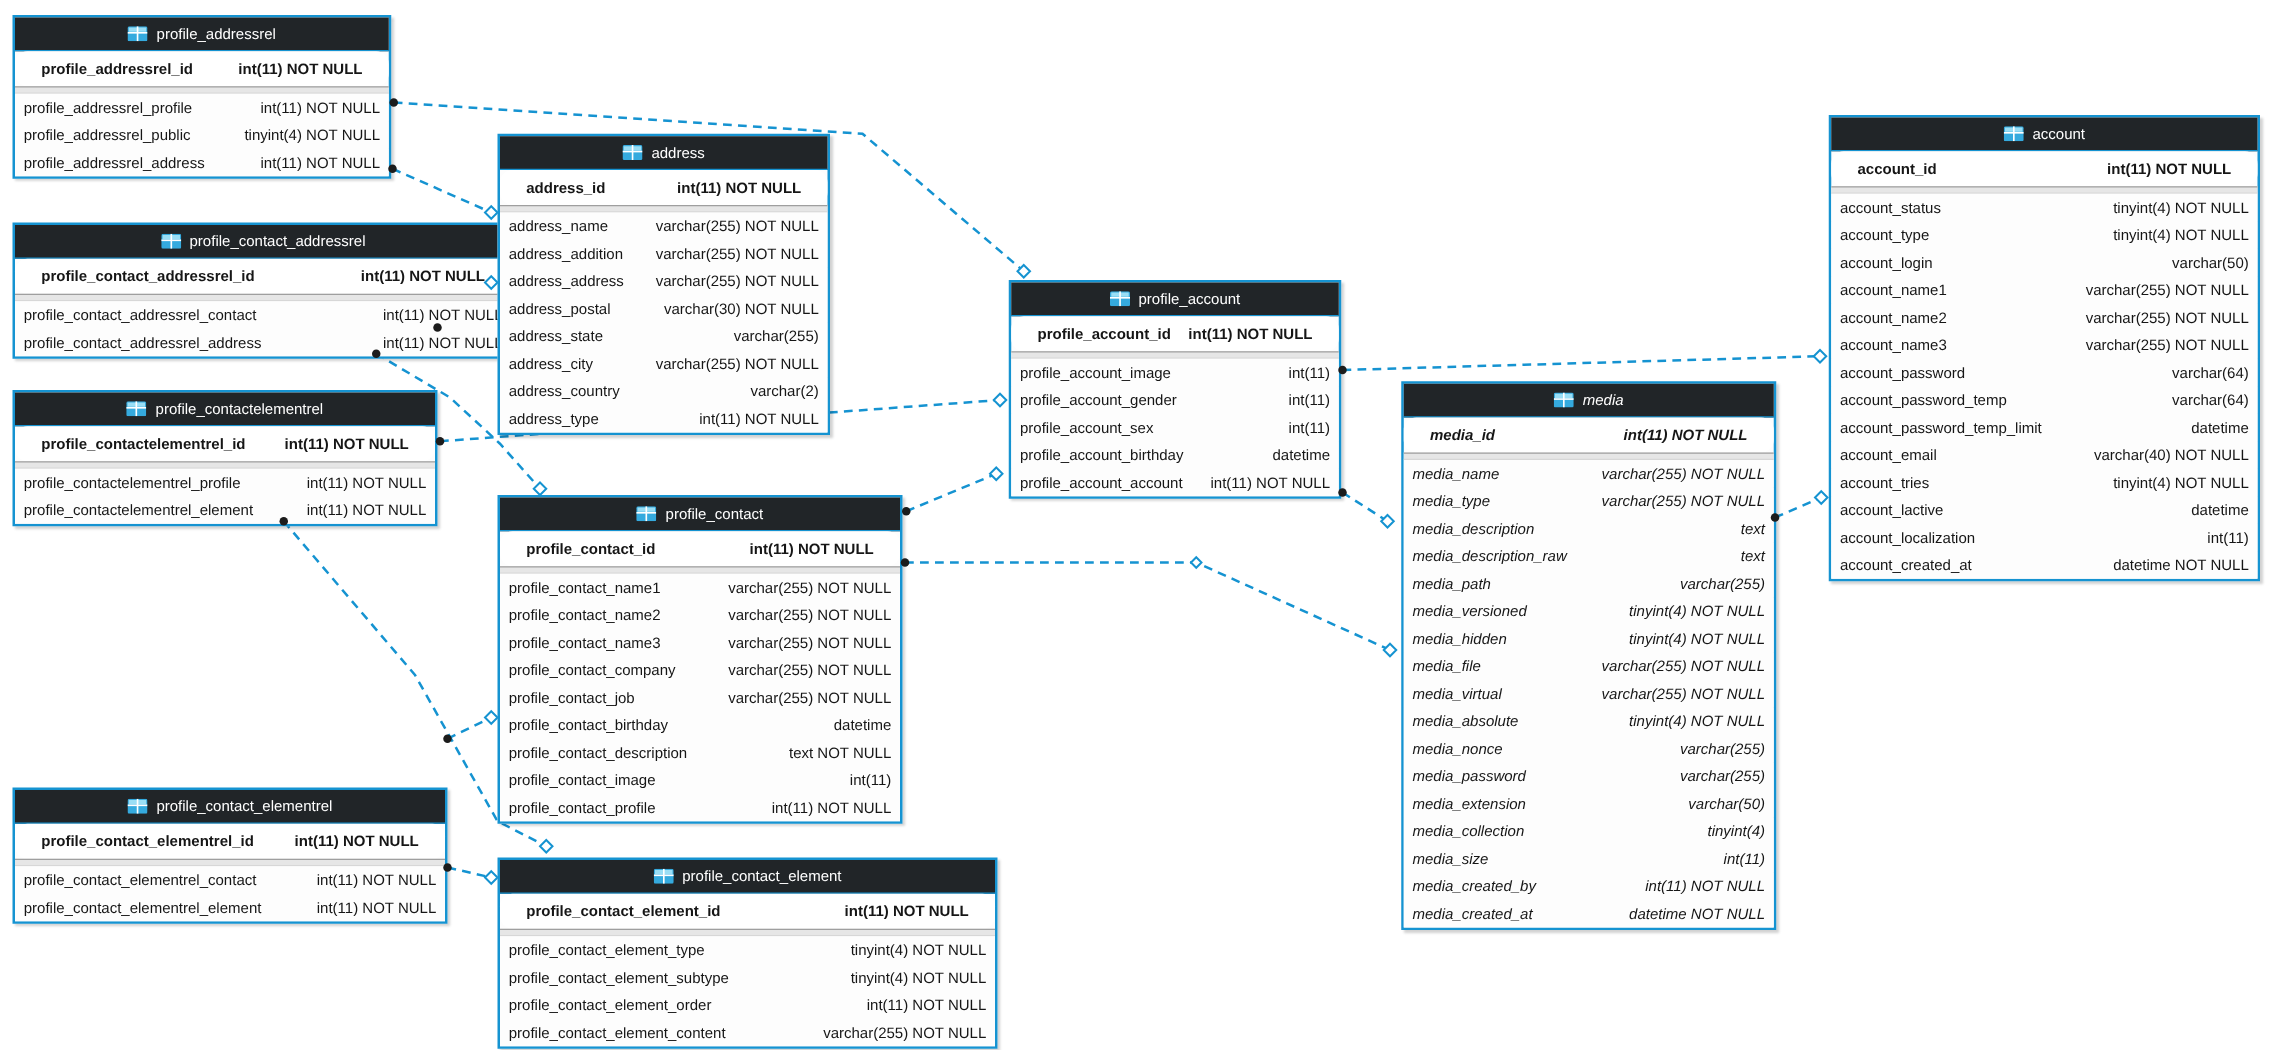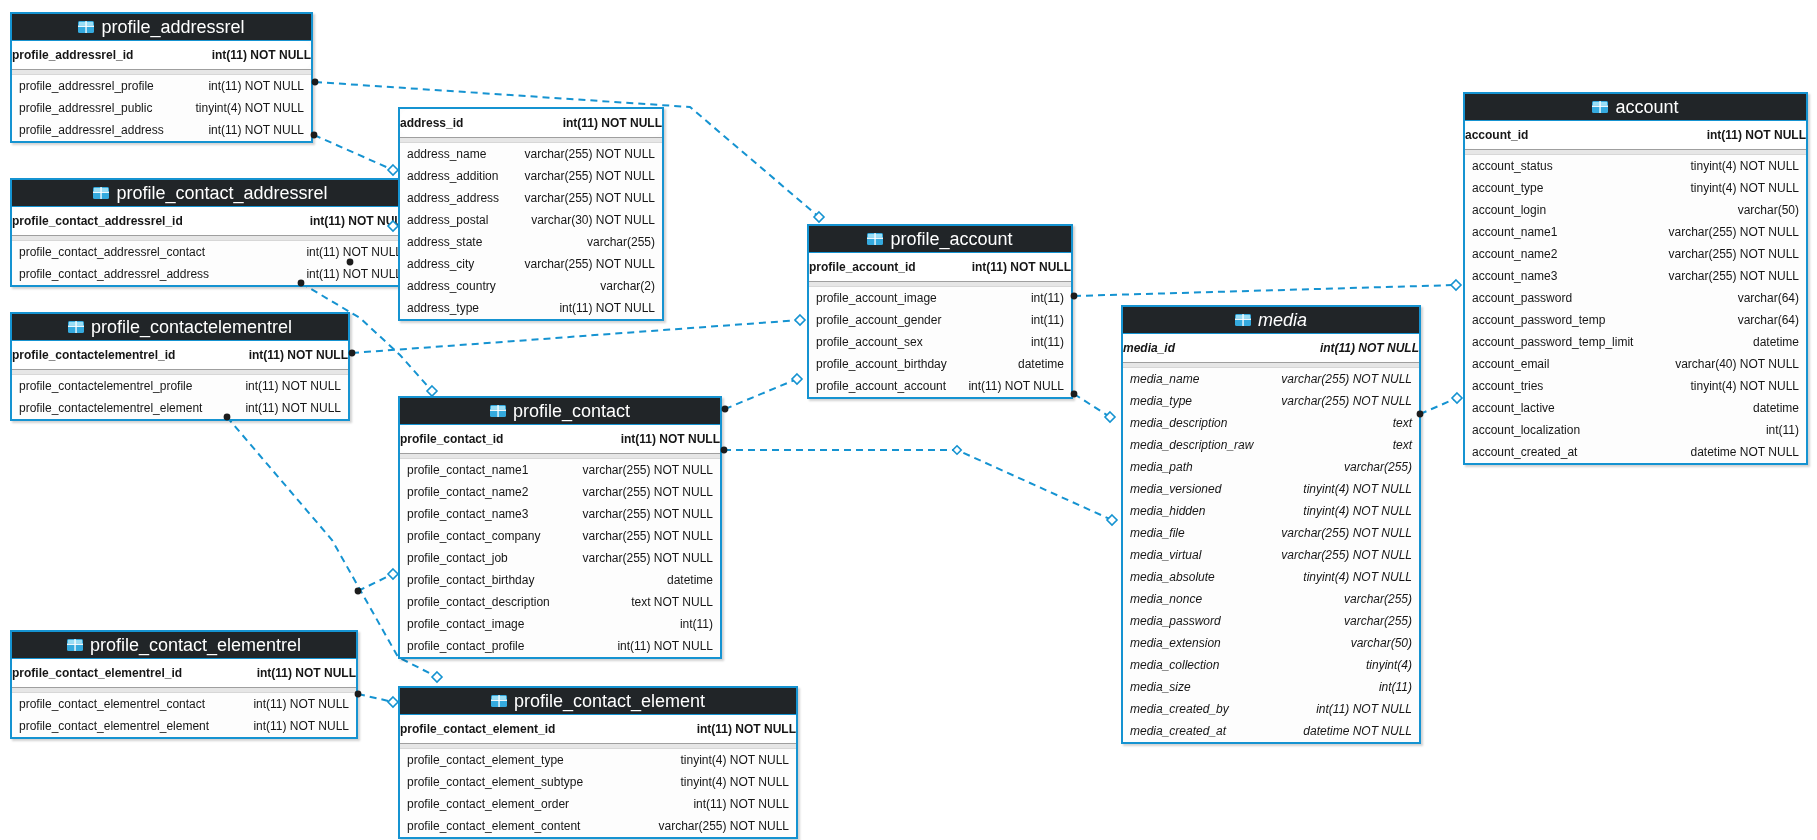--- a/index.html
+++ b/index.html
@@ -11,25 +11,25 @@
   #lines-layer{z-index:1;}
   .db-table{
     position:absolute;z-index:2;box-sizing:border-box;
     border:2px solid #1593d1;background:#fdfdfd;
     box-shadow:2px 2px 2px rgba(0,0,0,0.18);
     font-size:12px;color:#161616;
   }
   .db-table .thead{
     height:26px;background:#212528;color:#ffffff;
     display:flex;align-items:center;justify-content:center;gap:7px;
-    font-size:18px;border-bottom:1px solid #1593d1;white-space:nowrap;
+    font-size:12px;border-bottom:1px solid #1593d1;white-space:nowrap;
   }
   .db-table .pk-row{
     height:28px;display:flex;align-items:center;justify-content:space-between;
-    padding:0 0;font-weight:bold;background:#ffffff;border-radius:10px;
+    padding:0 21px;font-weight:bold;background:#ffffff;border-radius:10px;
   }
   .db-table .sep{
     height:4px;background:#e6e6e6;border-top:1px solid #9f9f9f;border-bottom:1px solid #d7d7d7;
   }
   .db-table .row{
     height:22px;display:flex;align-items:center;justify-content:space-between;
     padding:0 7px;background:#fdfdfd;
   }
   .fname{white-space:nowrap;}
   .ftype{white-space:nowrap;margin-left:12px;}
@@ -151,20 +151,29 @@
         <div class="row">
           <span class="fname">profile_contact_elementrel_contact</span>
           <span class="ftype">int(11) NOT NULL</span>
         </div>
         <div class="row">
           <span class="fname">profile_contact_elementrel_element</span>
           <span class="ftype">int(11) NOT NULL</span>
         </div>
       </div>
       <div class="db-table" style="left: 398px; top: 107px; width: 266px;">
+        <div class="thead">
+          <svg width="16" height="12">
+            <rect x="0" y="0" width="16" height="12" rx="1.5" fill="#35aade"></rect>
+            <rect x="1" y="1" width="14" height="3.4" fill="#9adef5"></rect>
+            <rect x="0" y="4.6" width="16" height="1.3" fill="#ffffff"></rect>
+            <rect x="7.4" y="0" width="1.3" height="12" fill="#ffffff"></rect>
+          </svg>
+          <span>address</span>
+        </div>
         <div class="pk-row">
           <span class="fname">address_id</span>
           <span class="ftype">int(11) NOT NULL</span>
         </div>
         <div class="sep"></div>
         <div class="row">
           <span class="fname">address_name</span>
           <span class="ftype">varchar(255) NOT NULL</span>
         </div>
         <div class="row">

